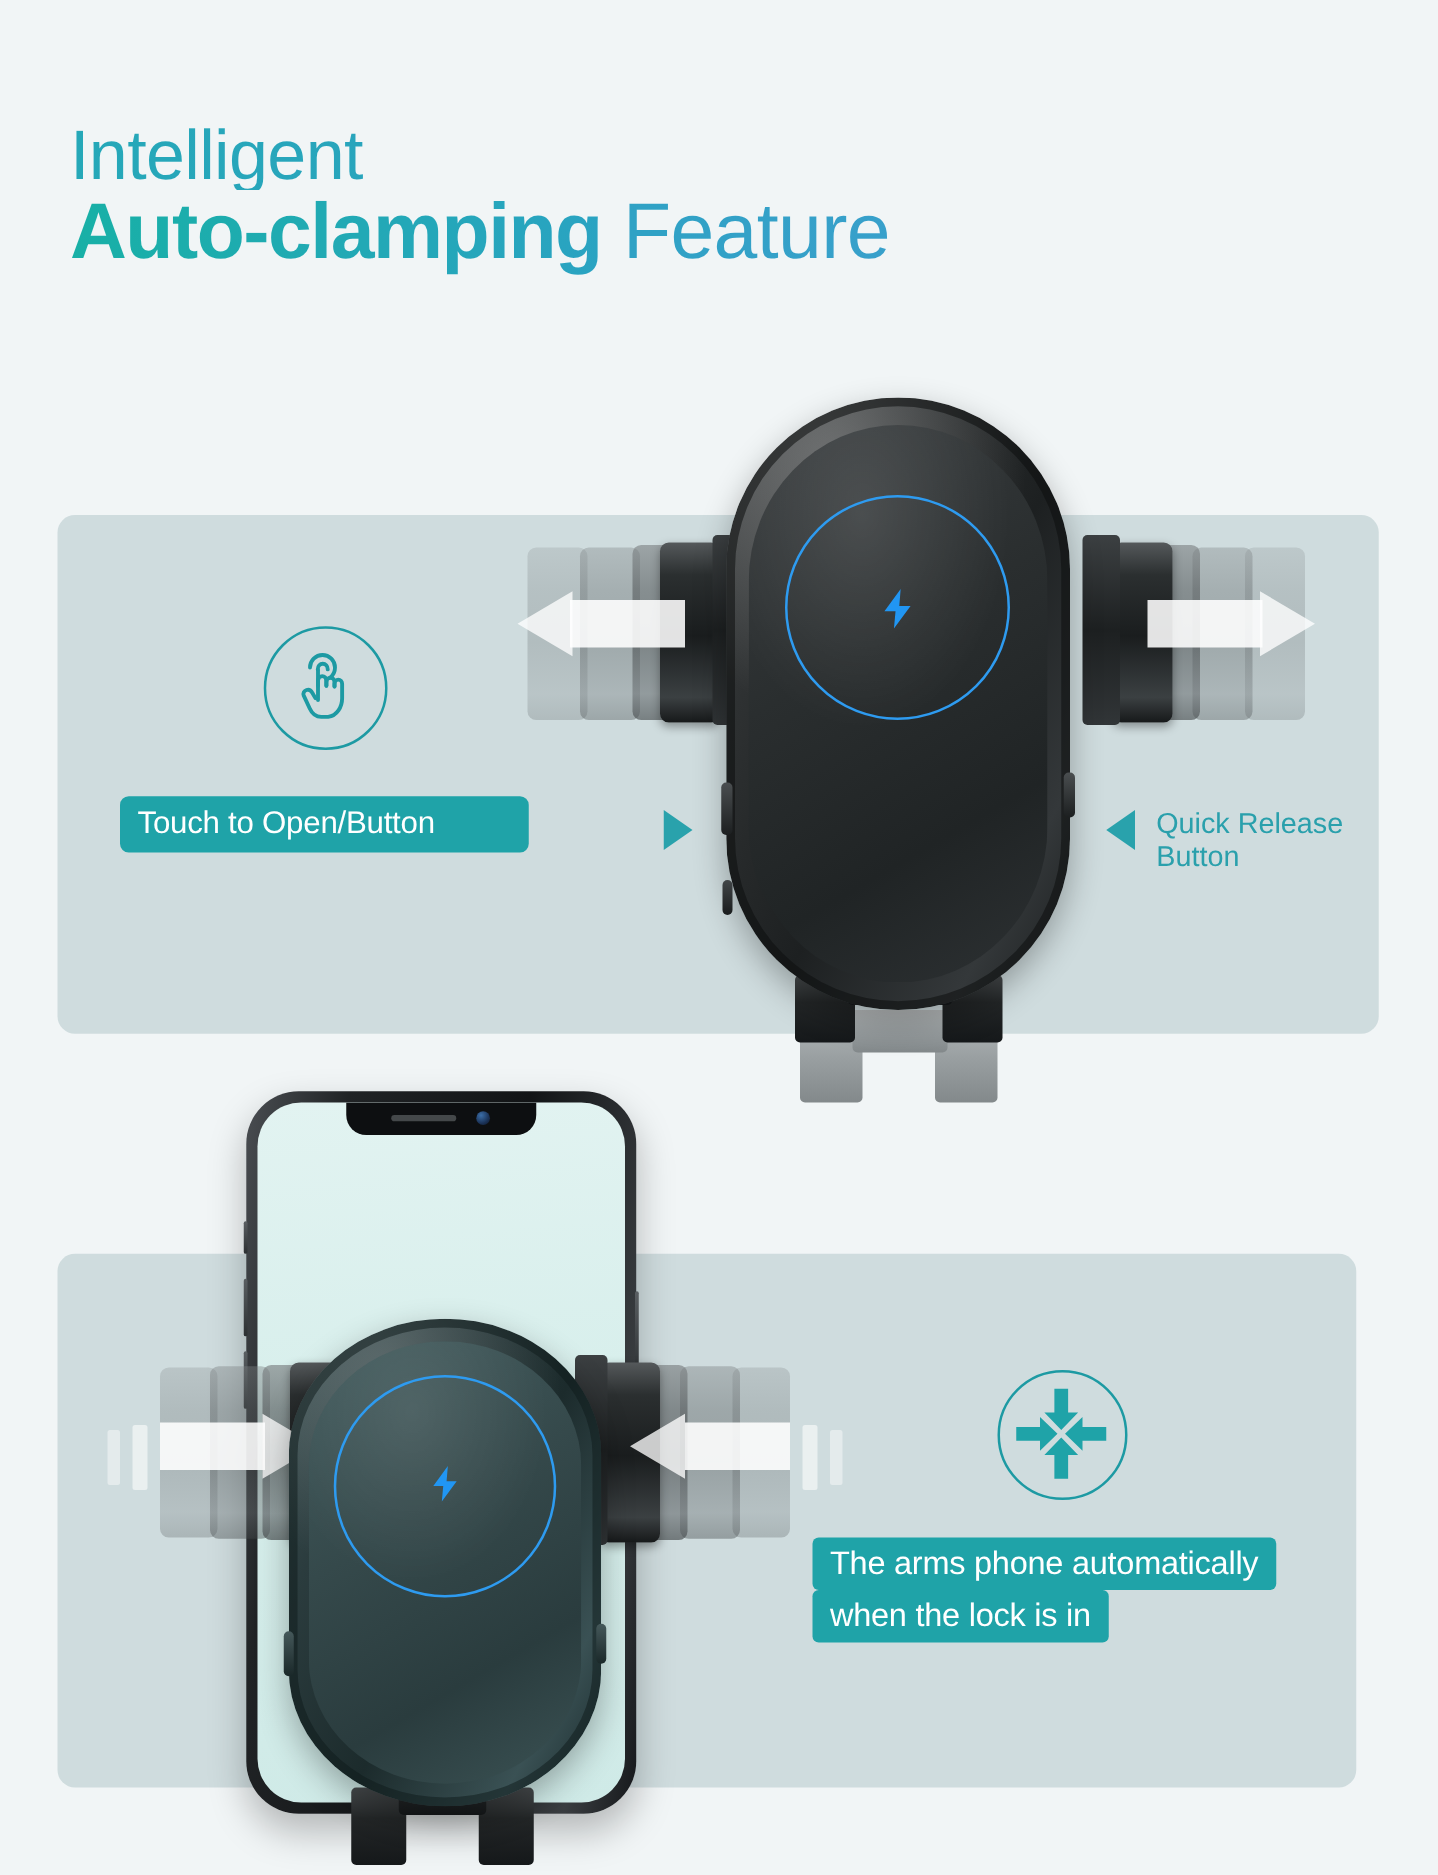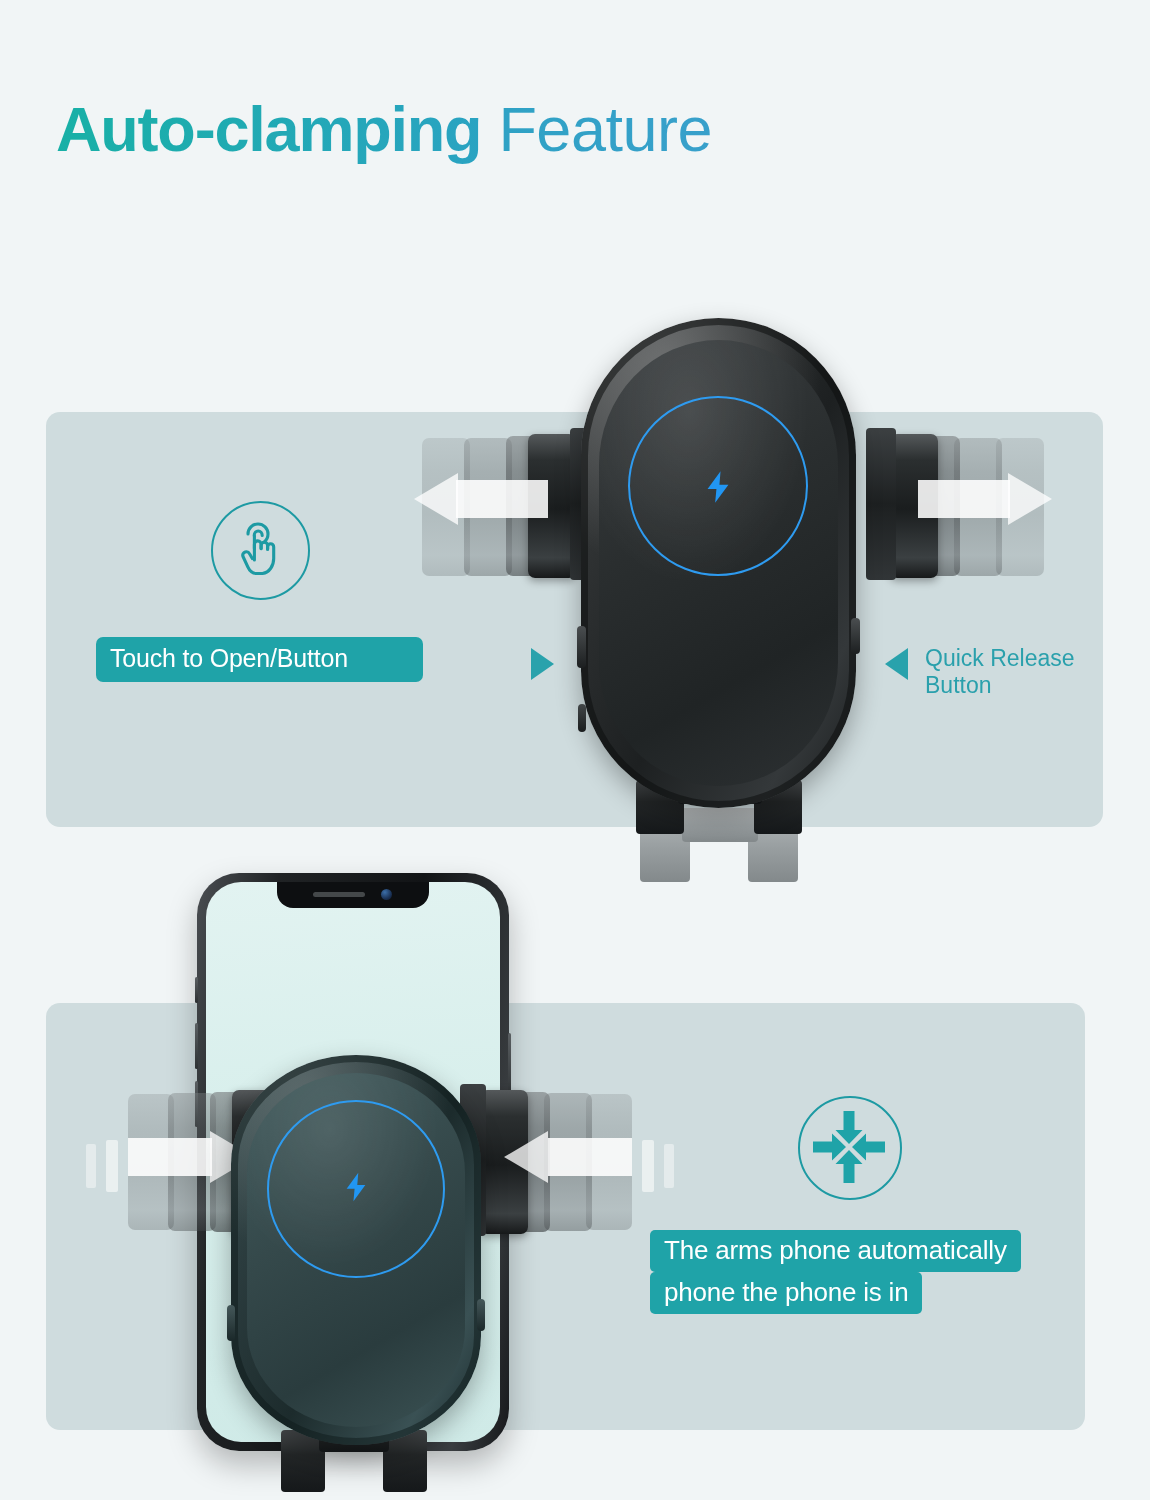--- a/index.html
+++ b/index.html
@@ -259,20 +259,21 @@
   #holder-bottom .face {
     background:
       radial-gradient(90% 70% at 38% 16%, rgba(255,255,255,.10) 0%, rgba(255,255,255,0) 55%),
       linear-gradient(150deg, #435c5e 0%, #35494b 40%, #2a3c3e 72%, #3b5254 100%);
   }
 </style>
 </head>
 <body>
 
 <div class="headline">
+  <span class="line1">Intelligent</span>
   <span class="line2">
     <span class="bold">Auto-clamping</span><span class="reg"> Feature</span>
   </span>
 </div>
 
 <div class="panel" id="panel-top"></div>
 
 <div class="icon-circle" style="left:211px; top:501px; width:99px; height:99px;">
   <svg width="94" height="94" viewBox="0 0 94 94" style="position:absolute;left:-1px;top:-1px;">
     <g fill="none" stroke="#1d9aa3" stroke-width="3.1" stroke-linecap="round" stroke-linejoin="round">
@@ -359,21 +360,21 @@
       <path d="M44.5 86 h11 V67 h8 L50 53 L36.5 67 h8 z"></path>
 
       <path d="M14 44.5 v11 h19 v8 L47 50 L33 36.5 v8 z"></path>
 
       <path d="M86 44.5 v11 H67 v8 L53 50 L67 36.5 v8 z"></path>
     </g>
   </svg>
 </div>
 
 <div class="pill" style="left:650px; top:1230px; height:42px; display:flex; align-items:center; font-size:26px; border-radius:5px;">The arms phone automatically</div>
-<div class="pill" style="left:650px; top:1272px; height:42px; display:flex; align-items:center; font-size:26px; border-radius:5px;">phone the phone is in</div>
+<div class="pill" style="left:650px; top:1272px; height:42px; display:flex; align-items:center; font-size:26px; border-radius:5px;">when the lock is in</div>
 
 <div id="phone">
   <div class="screen">
     <div class="notch">
       <div class="speaker"></div>
       <div class="cam"></div>
     </div>
   </div>
   <div class="btn-side btn-l1"></div>
   <div class="btn-side btn-l2"></div>

